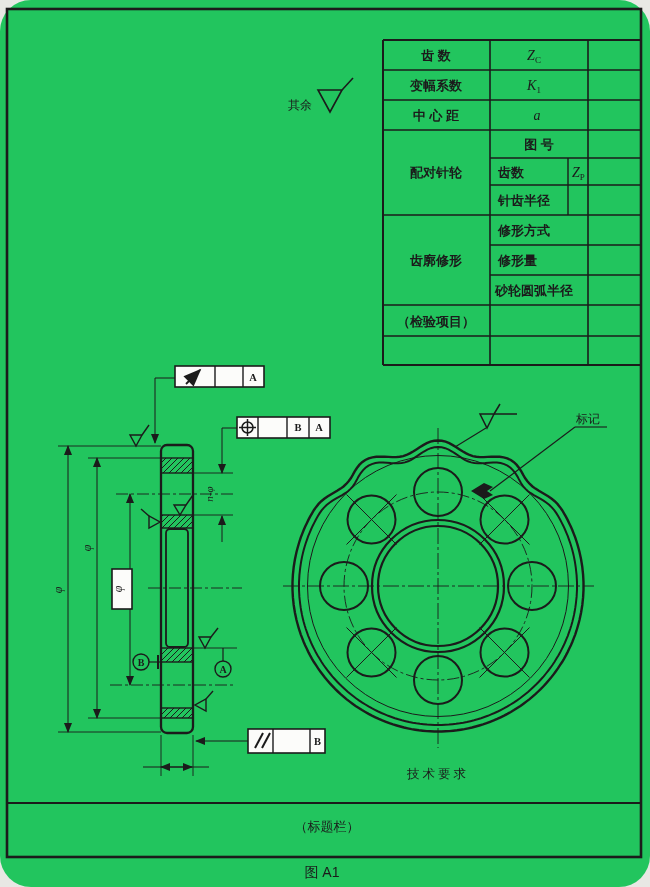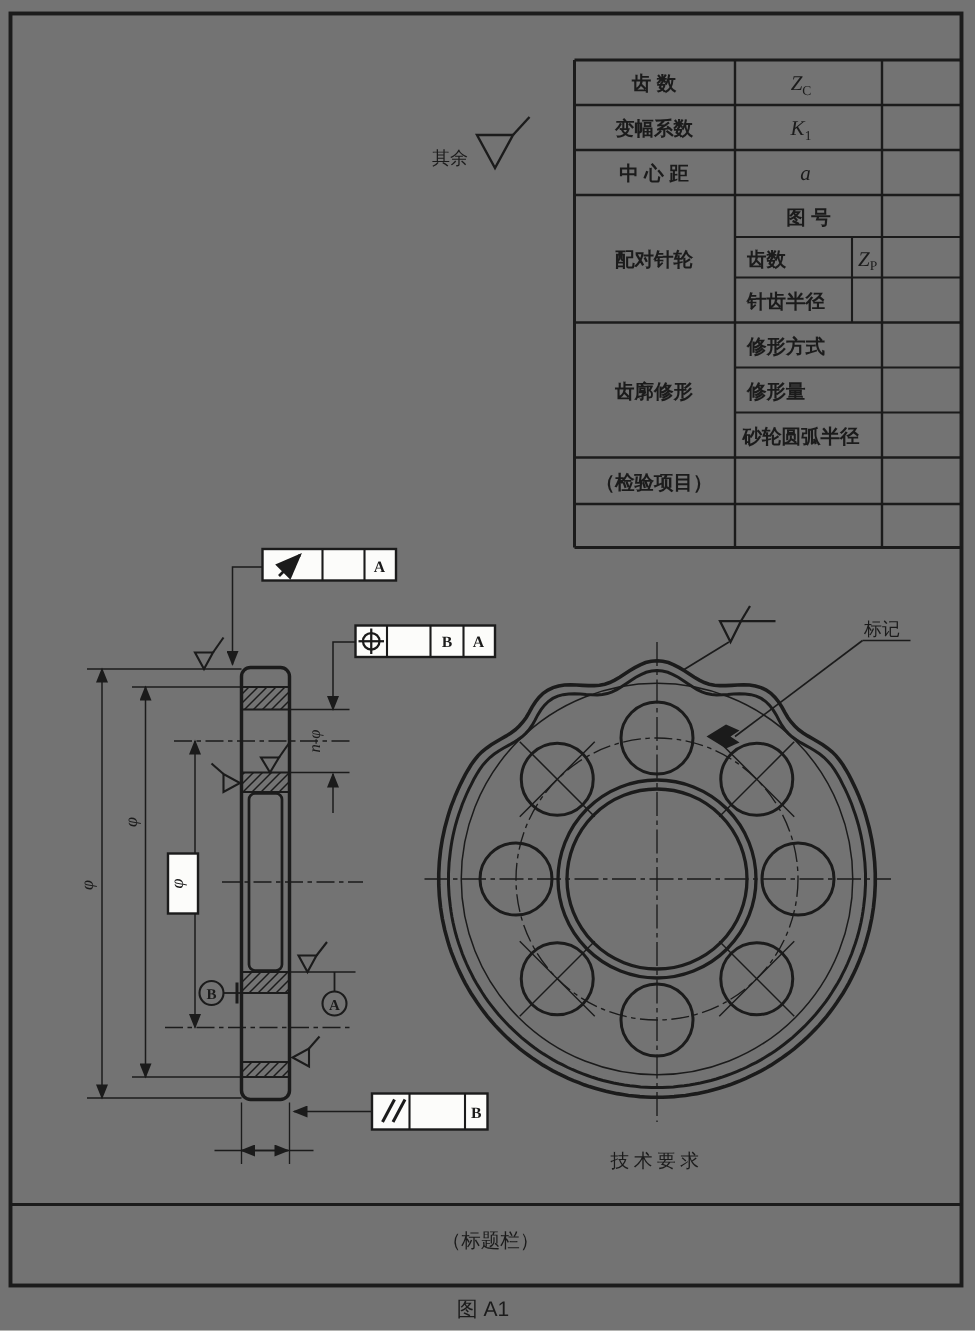--- a/index.html
+++ b/index.html
@@ -1,17 +1,17 @@
 <!DOCTYPE html>
 <html><head>
 <meta charset="utf-8">
 <style>
   html,body{margin:0;padding:0;background:#e8e8e4;}
-  #sheet{position:relative;width:650px;height:887px;background:#737373;margin:0 auto;
-         font-family:"Liberation Sans",sans-serif;}
+  #sheet{position:relative;width:650px;height:887px;background:#22c55e;margin:0 auto;
+         font-family:"Liberation Sans",sans-serif;border-radius:31px;}
   svg{position:absolute;left:0;top:0;}
   text{fill:#1b1b1b;}
   .cjk{font-family:"Liberation Sans",sans-serif;font-weight:bold;}
   .cjk-light{font-family:"Liberation Sans",sans-serif;font-weight:normal;}
   .math{font-family:"Liberation Serif",serif;font-style:italic;}
   .mathsub{font-family:"Liberation Serif",serif;font-style:normal;}
   .datum{font-family:"Liberation Serif",serif;font-weight:bold;font-style:normal;}
 </style>
 </head>
 <body>

